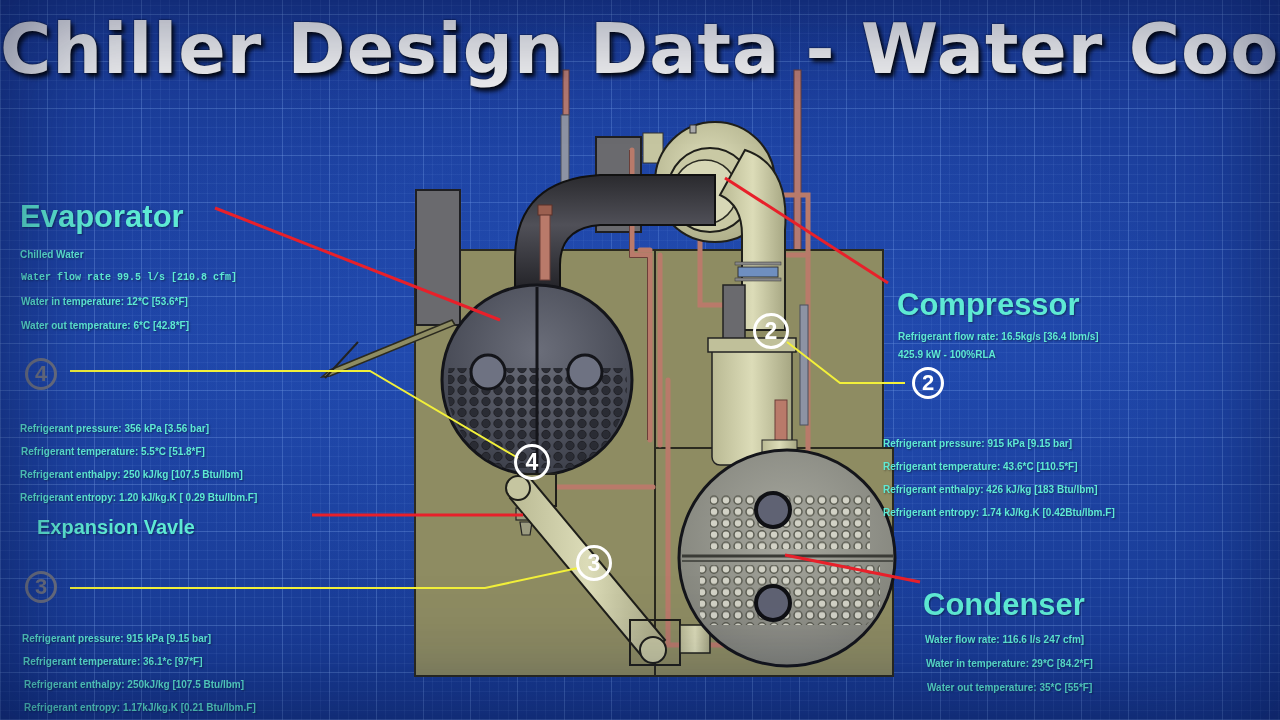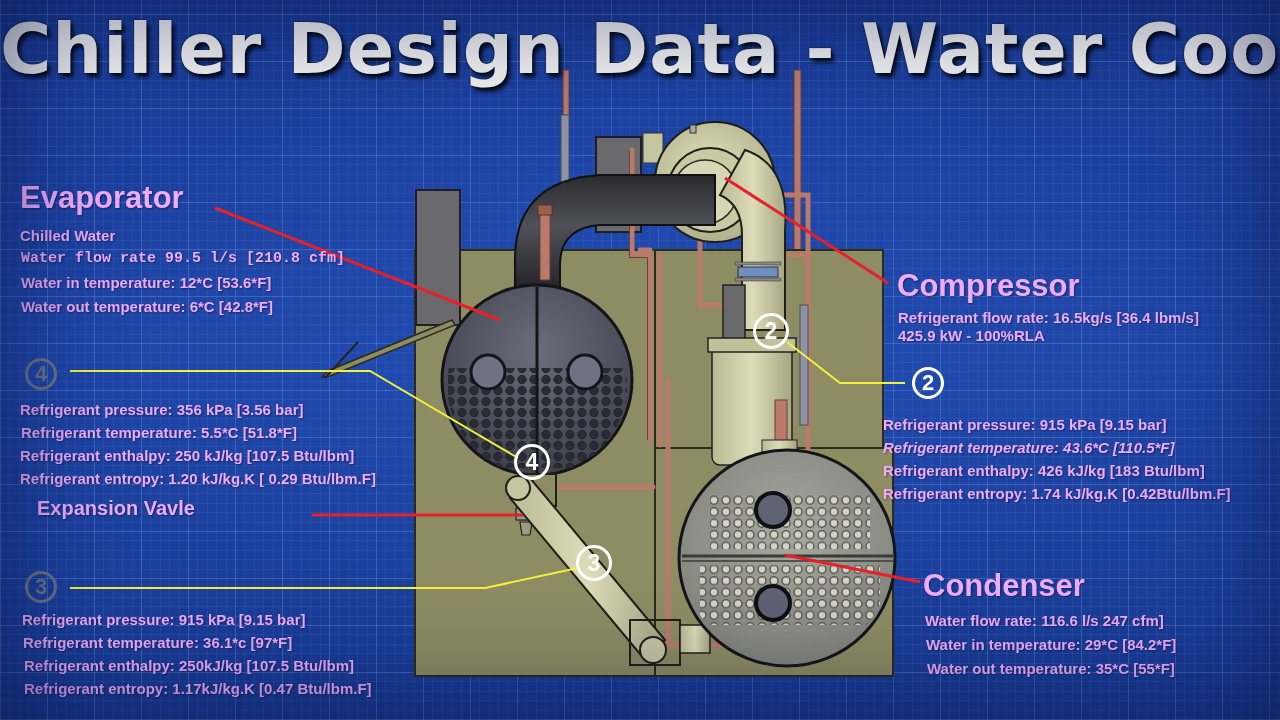--- a/index.html
+++ b/index.html
@@ -13,24 +13,24 @@
       repeating-linear-gradient(90deg, rgba(120,160,230,0.28) 0 1px, transparent 1px 47px),
       repeating-linear-gradient(0deg, rgba(120,160,230,0.10) 0 1px, transparent 1px 9.4px),
       repeating-linear-gradient(90deg, rgba(120,160,230,0.10) 0 1px, transparent 1px 9.4px),
       linear-gradient(180deg,#1a3b96 0%,#1f46a8 50%,#183a92 100%);}
   .vignette{position:absolute;inset:0;box-shadow: inset 0 0 120px rgba(5,15,60,0.65);pointer-events:none;}
   svg.diagram{position:absolute;left:0;top:0;}
   .title{position:absolute;left:0;top:8px;width:1280px;text-align:center;
     font-family:"DejaVu Sans","Liberation Sans",sans-serif;font-weight:bold;
     font-size:70px;letter-spacing:1px;color:#f2f2f2;
     text-shadow:3px 4px 4px rgba(0,0,0,0.85), 0 0 2px #000;white-space:nowrap;}
-  .label{position:absolute;color:#f0abfc;font-weight:bold;white-space:nowrap;
-    text-shadow:1px 1px 2px rgba(0,0,0,0.4);}
+  .label{position:absolute;color:#5eead4;font-weight:bold;white-space:nowrap;
+    text-shadow:1px 1px 2px rgba(0,0,0,0.4);margin-top:19px;}
   .h1{font-size:31px;}
-  .line{font-size:15px;line-height:23.5px;}
+  .line{font-size:10px;line-height:23.5px;}
   .circ{position:absolute;width:32px;height:32px;border-radius:50%;
     border:3px solid #ffffff;color:#ffffff;font-weight:bold;font-size:22px;
     display:flex;align-items:center;justify-content:center;box-sizing:border-box;}
   .circ.grey{border-color:#6f7382;color:#6f7382;}
 </style>
 </head>
 <body>
 
 <div class="bg"></div>
 
@@ -192,29 +192,29 @@
 <div class="label line" style="left:21px;top:421px;">Refrigerant temperature: 5.5*C  [51.8*F]</div>
 <div class="label line" style="left:20px;top:444px;">Refrigerant enthalpy: 250 kJ/kg  [107.5 Btu/lbm]</div>
 <div class="label line" style="left:20px;top:467px;">Refrigerant entropy:  1.20 kJ/kg.K  [ 0.29 Btu/lbm.F]</div>
 
 <div class="label h1" style="left:37px;top:497px;font-size:20px;">Expansion Vavle</div>
 
 <div class="circ grey" style="left:25px;top:571px;">3</div>
 <div class="label line" style="left:22px;top:608px;">Refrigerant pressure: 915 kPa [9.15 bar]</div>
 <div class="label line" style="left:23px;top:631px;">Refrigerant temperature: 36.1*c  [97*F]</div>
 <div class="label line" style="left:24px;top:654px;">Refrigerant enthalpy: 250kJ/kg [107.5 Btu/lbm]</div>
-<div class="label line" style="left:24px;top:677px;">Refrigerant entropy: 1.17kJ/kg.K [0.47 Btu/lbm.F]</div>
+<div class="label line" style="left:24px;top:677px;">Refrigerant entropy: 1.17kJ/kg.K [0.21 Btu/lbm.F]</div>
 
 <div class="label h1" style="left:897px;top:268px;">Compressor</div>
 <div class="label line" style="left:898px;top:309px;line-height:18px;">Refrigerant flow rate: 16.5kg/s [36.4 lbm/s]</div>
 <div class="label line" style="left:898px;top:327px;line-height:18px;">425.9 kW - 100%RLA</div>
 
 <div class="circ" style="left:912px;top:367px;">2</div>
 <div class="label line" style="left:883px;top:413px;">Refrigerant pressure: 915 kPa [9.15 bar]</div>
-<div class="label line" style="left:883px;top:436px;font-style:italic;">Refrigerant temperature: 43.6*C  [110.5*F]</div>
+<div class="label line" style="left:883px;top:436px;">Refrigerant temperature: 43.6*C  [110.5*F]</div>
 <div class="label line" style="left:883px;top:459px;text-align:center;">Refrigerant enthalpy: 426 kJ/kg  [183 Btu/lbm]</div>
 <div class="label line" style="left:883px;top:482px;">Refrigerant entropy: 1.74 kJ/kg.K [0.42Btu/lbm.F]</div>
 
 <div class="label h1" style="left:923px;top:568px;">Condenser</div>
 <div class="label line" style="left:925px;top:609px;">Water flow rate: 116.6 l/s     247 cfm]</div>
 <div class="label line" style="left:926px;top:633px;">Water in temperature: 29*C   [84.2*F]</div>
 <div class="label line" style="left:927px;top:657px;">Water out temperature: 35*C  [55*F]</div>
 
 <div class="circ" style="left:753px;top:313px;width:36px;height:36px;font-size:23px;">2</div>
 <div class="circ" style="left:514px;top:444px;width:36px;height:36px;font-size:23px;">4</div>

